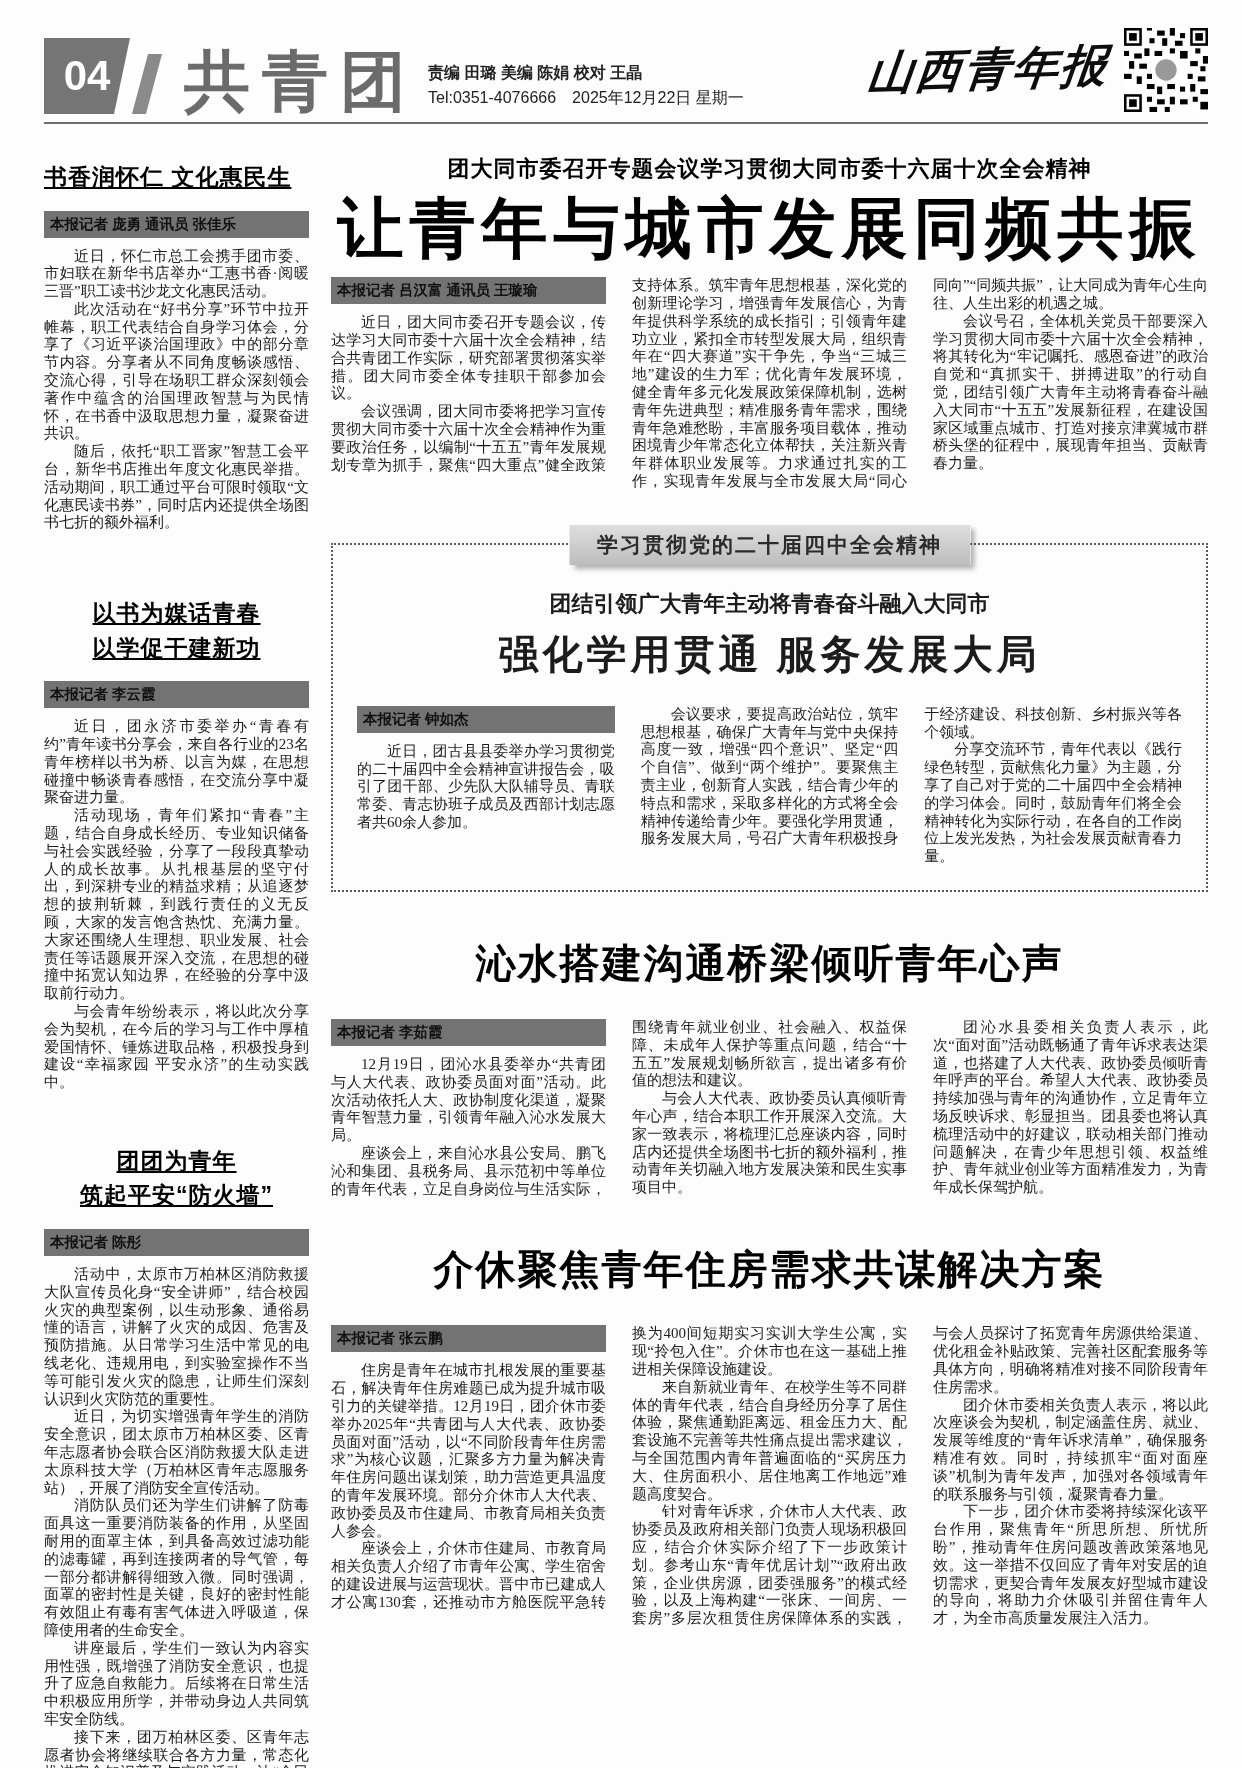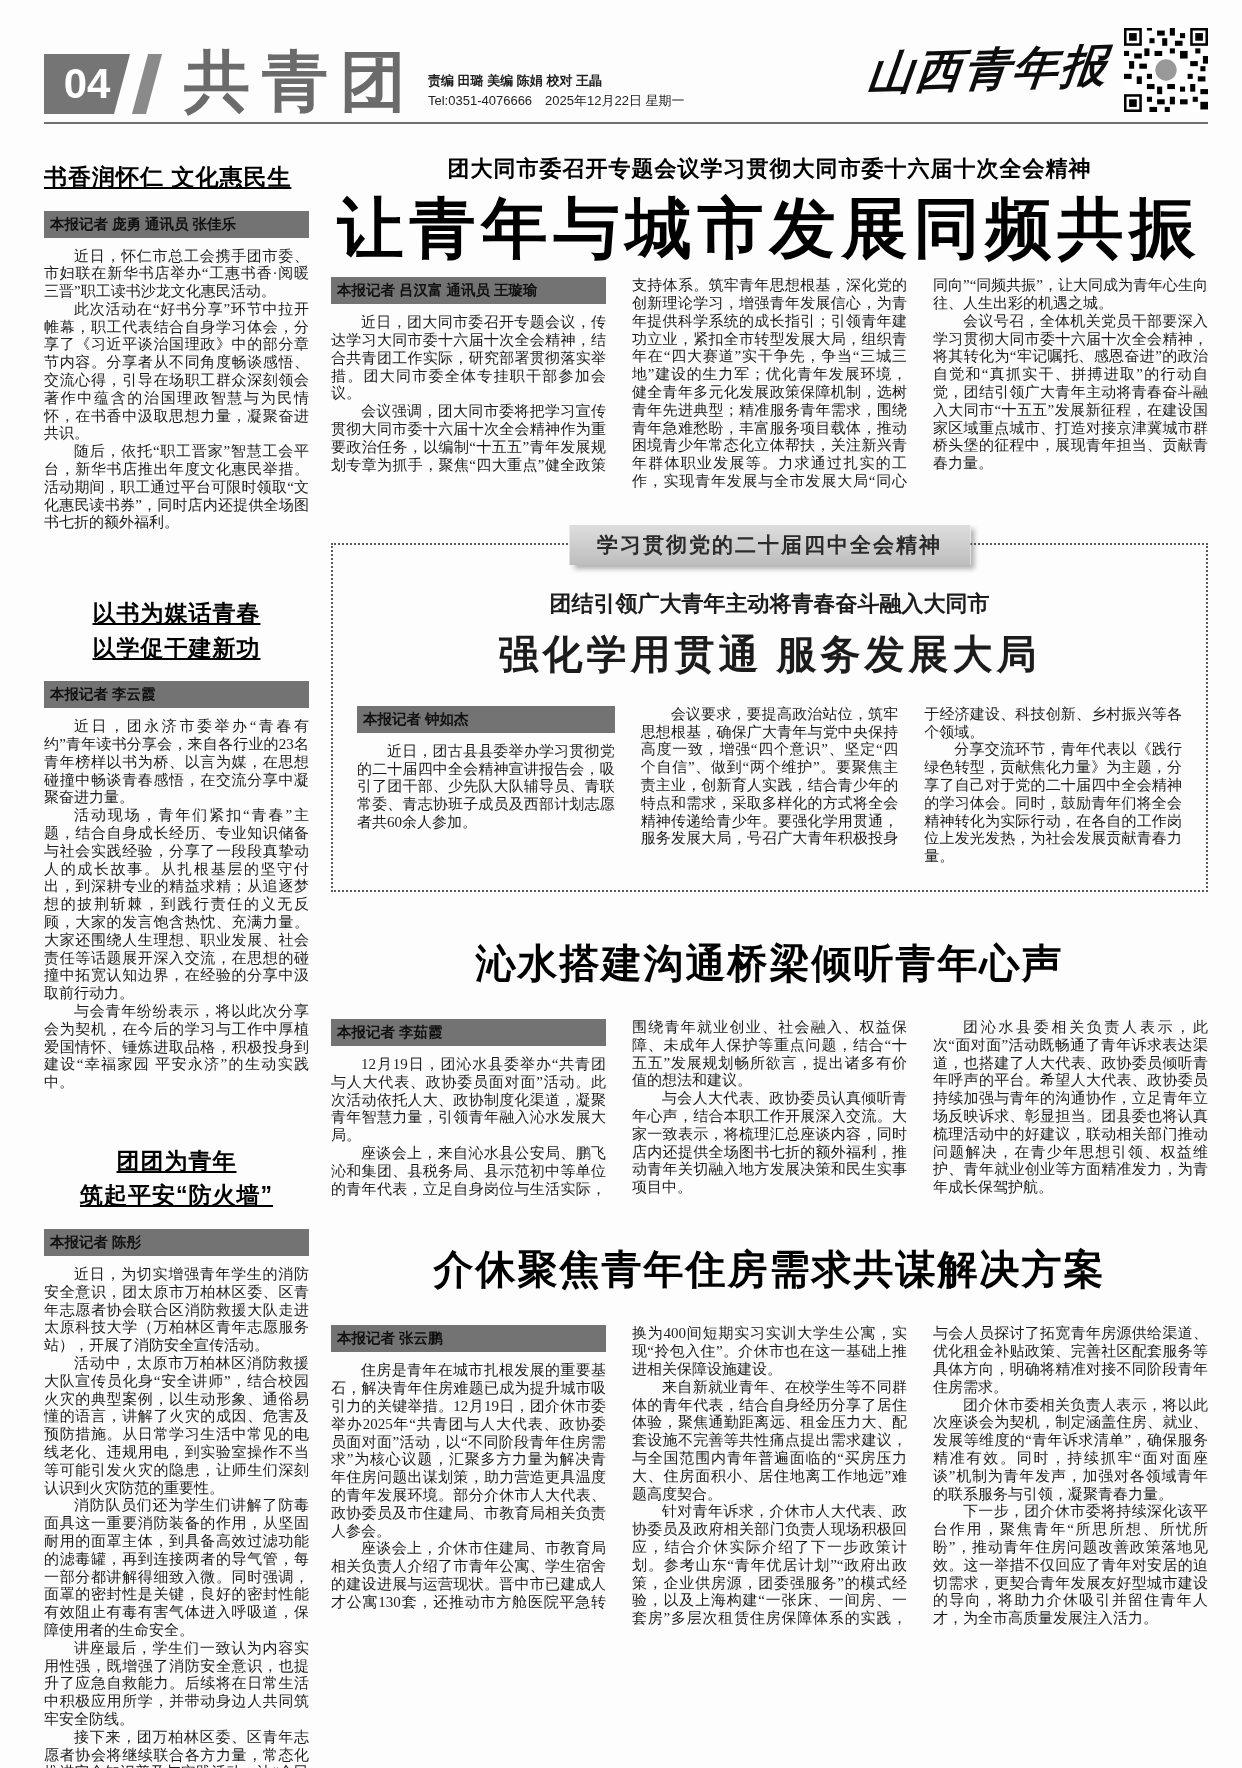--- a/index.html
+++ b/index.html
@@ -7,31 +7,31 @@
   body {
     width:1242px; height:1768px; background:#fdfdfd; overflow:hidden;
     font-family:"Liberation Serif","DejaVu Serif",serif; color:#1c1c1c;
   }
   .page { width:1242px; height:1768px; padding:26px 34px 0 44px; }
 
   
   .hdr { display:flex; align-items:flex-end; justify-content:space-between; height:88px; }
   .hdr-left { display:flex; align-items:flex-end; }
   .pagenum-box {
-    width:86px; height:60px; background:#757575; color:#fff;
+    width:86px; height:76px; background:#757575; color:#fff;
     font-family:"Liberation Sans",sans-serif; font-weight:800; font-size:42px;
     display:flex; align-items:center; justify-content:center;
     clip-path:polygon(0 0, 100% 0, calc(100% - 16px) 100%, 0 100%);
   }
   .flag-slash { width:14px; height:60px; background:#8a8a8a; transform:skewX(-15deg); margin-left:10px; }
   .section-title {
     font-family:"Liberation Sans",sans-serif; font-weight:700; font-size:66px; color:#6b6b6b;
     letter-spacing:12px; margin:0 10px 0 30px; line-height:1;
   }
-  .ed-info { font-family:"Liberation Sans",sans-serif; font-size:13px; color:#222; line-height:1.55; padding-bottom:3px; }
+  .ed-info { font-family:"Liberation Sans",sans-serif; font-size:16px; color:#222; line-height:1.55; padding-bottom:3px; }
   .ed-info .l1 { font-weight:bold; }
   .hdr-right { display:flex; align-items:center; }
   .masthead {
     font-family:"DejaVu Serif","Liberation Serif",serif; font-style:italic; font-weight:bold;
     font-size:46px; color:#0d0d0d; transform:skewX(-8deg) rotate(-2deg);
     margin-right:16px; letter-spacing:2px;
   }
   .qr { width:84px; height:88px; }
   .rule { border-top:2px solid #6f6f6f; margin-top:8px; }
 
@@ -192,22 +192,22 @@
           </div>
       </article>
 
       <article class="l-art l-art-3">
         <div class="title">
           <div>团团为青年</div>
           <div>筑起平安“防火墙”</div>
         </div>
         <div class="byline">本报记者 陈彤</div>
         <div class="body">
+            <p>活动中，太原市万柏林区消防救援大队宣传员化身“安全讲师”，结合校园火灾的典型案例，以生动形象、通俗易懂的语言，讲解了火灾的成因、危害及预防措施。从日常学习生活中常见的电线老化、违规用电，到实验室操作不当等可能引发火灾的隐患，让师生们深刻认识到火灾防范的重要性。</p>
             <p>近日，为切实增强青年学生的消防安全意识，团太原市万柏林区委、区青年志愿者协会联合区消防救援大队走进太原科技大学（万柏林区青年志愿服务站），开展了消防安全宣传活动。</p>
-            <p>活动中，太原市万柏林区消防救援大队宣传员化身“安全讲师”，结合校园火灾的典型案例，以生动形象、通俗易懂的语言，讲解了火灾的成因、危害及预防措施。从日常学习生活中常见的电线老化、违规用电，到实验室操作不当等可能引发火灾的隐患，让师生们深刻认识到火灾防范的重要性。</p>
             <p>消防队员们还为学生们讲解了防毒面具这一重要消防装备的作用，从坚固耐用的面罩主体，到具备高效过滤功能的滤毒罐，再到连接两者的导气管，每一部分都讲解得细致入微。同时强调，面罩的密封性是关键，良好的密封性能有效阻止有毒有害气体进入呼吸道，保障使用者的生命安全。</p>
             <p>讲座最后，学生们一致认为内容实用性强，既增强了消防安全意识，也提升了应急自救能力。后续将在日常生活中积极应用所学，并带动身边人共同筑牢安全防线。</p>
             <p>接下来，团万柏林区委、区青年志愿者协会将继续联合各方力量，常态化推进安全知识普及与实践活动，让“全民消防、生命至上”的理念深植人心。</p>
           </div>
       </article>
 
     </div>
 
     <div class="right-col">
 

